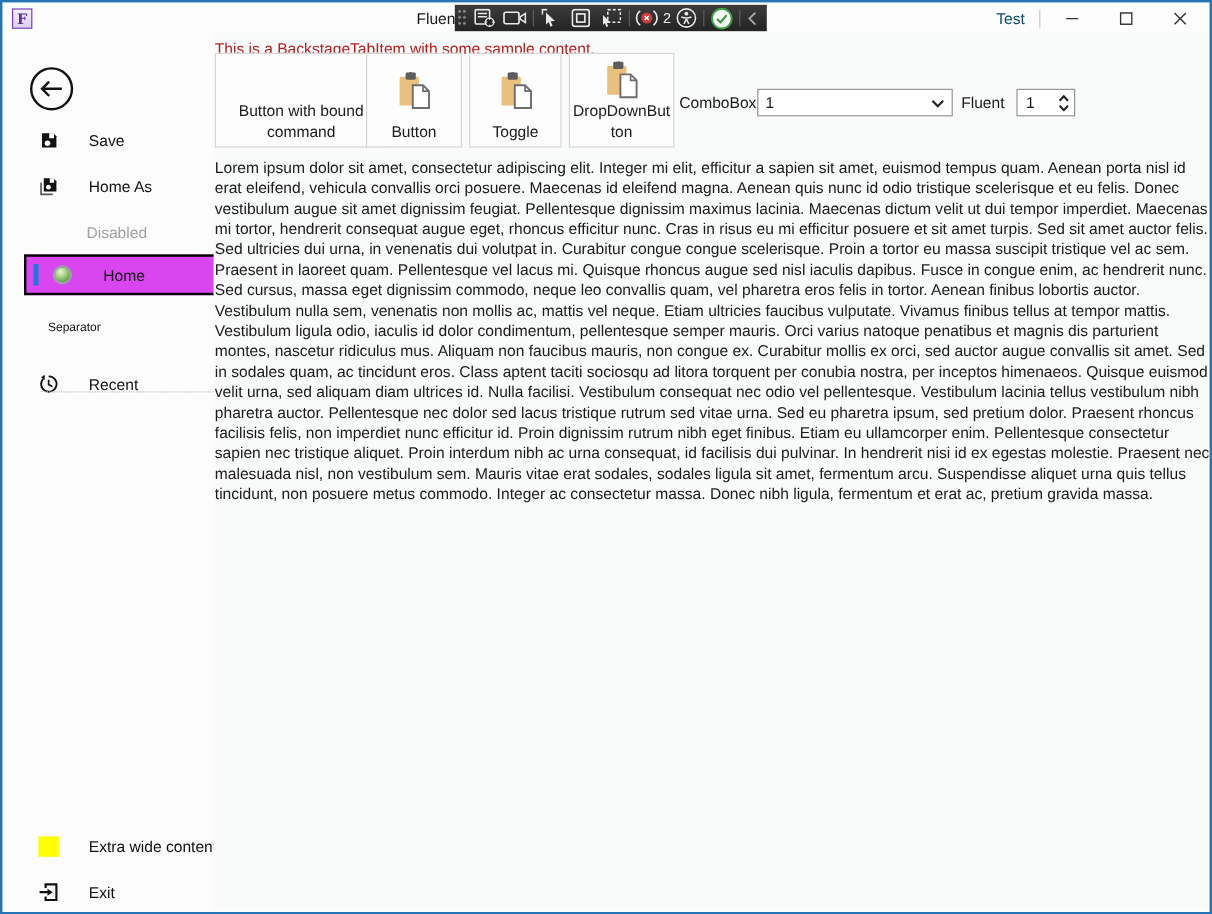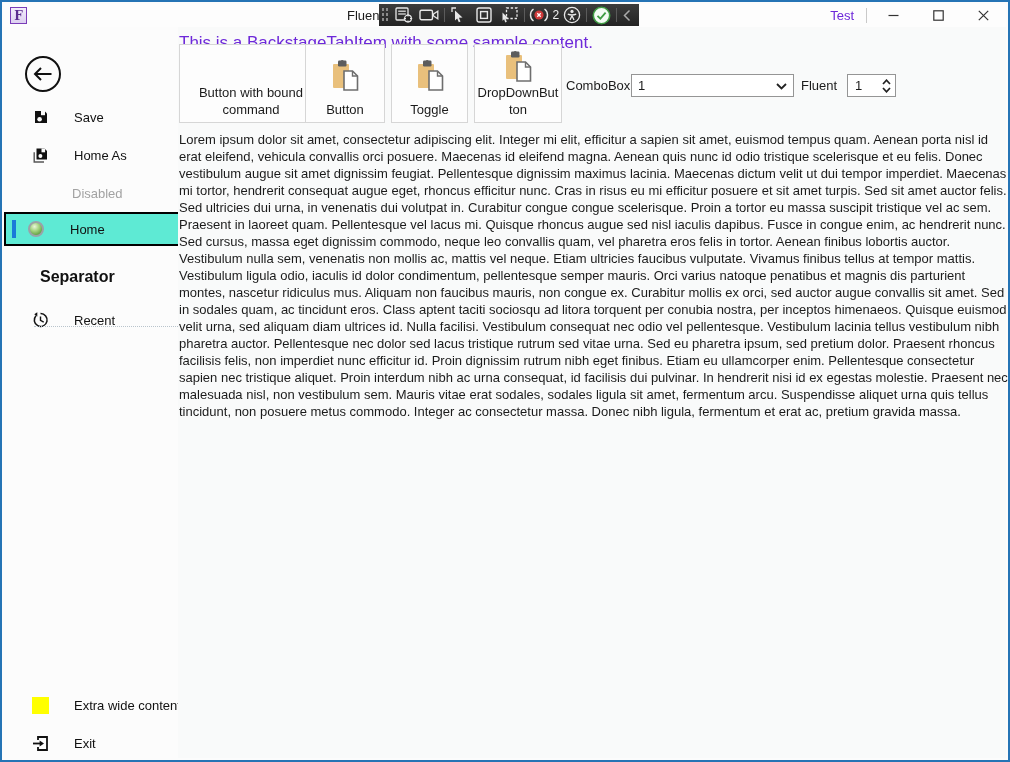--- a/index.html
+++ b/index.html
@@ -7,21 +7,21 @@
   body { font-family:"Liberation Sans","DejaVu Sans",sans-serif; background:#fff; position:relative; }
 
   .window { position:absolute; inset:0; border:2px solid #2574b5; background:#fcfcfc; }
 
   
   .titlebar { position:absolute; left:2px; right:2px; top:2px; height:23px; background:#fdfdfd; display:flex; align-items:center; }
   .app-icon { position:absolute; left:6px; top:3px; width:17px; height:17px; background:linear-gradient(#f3eefc,#ddd0f0);
               border:1px solid #7a3db8; color:#5b2d90; font-family:"DejaVu Serif",serif; font-weight:bold;
               font-size:12px; display:flex; align-items:center; justify-content:center; }
   .title-text { position:absolute; left:343px; top:4px; font-size:13px; color:#1b1b1b; white-space:nowrap; }
-  .right-title { position:absolute; right:152px; top:4px; font-size:13px; color:#6d28d9;text-align:center; }
+  .right-title { position:absolute; right:152px; top:4px; font-size:13px; color:#0c4a6e;text-align:center; }
   .caption-sep { position:absolute; right:139px; top:4px; width:1px; height:15px; background:#c9c9c9; }
   .caption-group { position:absolute; right:0; top:0; height:23px; display:flex; }
   .caption-btn { width:45px; height:23px; display:flex; align-items:center; justify-content:center; background:transparent; border:none; }
 
   
   .overlay-toolbar { position:absolute; left:377px; top:2px; width:260px; height:22px;
       background:linear-gradient(#3c3c3c,#232323); display:flex; align-items:center; z-index:5; padding:0 4px 0 2px; }
   .grip { width:8px; height:16px; margin-right:3px;
       background-image:radial-gradient(#8a8a8a 34%, transparent 36%); background-size:4px 5px; }
   .tb-icon { width:25px; height:20px; display:flex; align-items:center; justify-content:center; }
@@ -31,31 +31,31 @@
 
   
   .sidebar { position:absolute; left:2px; top:25px; bottom:2px; width:174px; background:#fcfcfc; }
   .back-btn { position:absolute; left:21px; top:29px; width:36px; height:36px; border-radius:50%;
       border:2px solid #111; background:transparent; display:flex; align-items:center; justify-content:center; }
   .bs-item { position:absolute; left:0; width:174px; height:28px; display:flex; align-items:center; padding-left:28px; }
   .bs-icon { width:17px; height:17px; margin-right:9px; flex:0 0 auto; display:flex; align-items:center; justify-content:center; }
   .bs-label { font-size:13px; color:#111; white-space:nowrap;margin-left:16px; }
   .bs-disabled .bs-label { color:#a2a2a2; }
   .bs-item-disabled-row { padding-left:52px; }
-  .bs-selected { left:0; width:176px; height:34px; border:2px solid #000; background:#5eead4; padding-left:6px; }
+  .bs-selected { left:16px; width:176px; height:34px; border:2px solid #000; background:#d946ef; padding-left:6px; }
   .accent-bar { width:4px; height:18px; background:#1a7ad9; margin-right:12px; }
   .orb { width:16px; height:16px; border-radius:50%; border:2px solid #9aa2a8; margin-right:10px;
       background:radial-gradient(circle at 38% 30%, #eaf6da 0%, #a3d37f 40%, #619f41 78%, #4c8c33 100%); }
-  .bs-header { position:absolute; left:36px; font-size:16px; font-weight:bold; color:#111; }
+  .bs-header { position:absolute; left:36px; font-size:10px; font-weight:normal; color:#111; }
   .dotted-sep { position:absolute; left:30px; right:0; border-top:1px dotted #b9c4cc; }
   .yellow-sq { width:17px; height:17px; background:#ffff00; }
 
   
   .content { position:absolute; left:176px; top:25px; right:2px; bottom:2px; background:#f9fafa; }
-  .intro { position:absolute; left:177px; top:31px; font-size:17px; color:#6d28d9; }
+  .intro { position:absolute; left:177px; top:31px; font-size:13px; color:#b91c1c; }
   .big-btn { position:absolute; top:42px; height:79px; border:1px solid #d6d6d6; background:#fdfdfd;
       display:flex; flex-direction:column; align-items:center; justify-content:flex-end; padding:4px 2px; }
   .big-btn .icon-slot { flex:1; display:flex; align-items:center; justify-content:center; width:100%; }
   .big-btn .btn-label { font-size:13px; color:#1b1b1b; text-align:center; line-height:17px; overflow-wrap:anywhere; }
   .field-label { position:absolute; top:76px; font-size:13px; color:#1b1b1b; }
   .combo { position:absolute; left:629px; top:72px; width:163px; height:23px; background:#fff; border:1px solid #959595;
       display:flex; align-items:center; padding:0 6px; font-size:13px; color:#1b1b1b; }
   .combo .chev { margin-left:auto; }
   .spinner { position:absolute; left:845px; top:72px; width:49px; height:23px; background:#fff; border:1px solid #959595;
       display:flex; align-items:center; padding:0 4px 0 7px; font-size:13px; color:#1b1b1b; }

